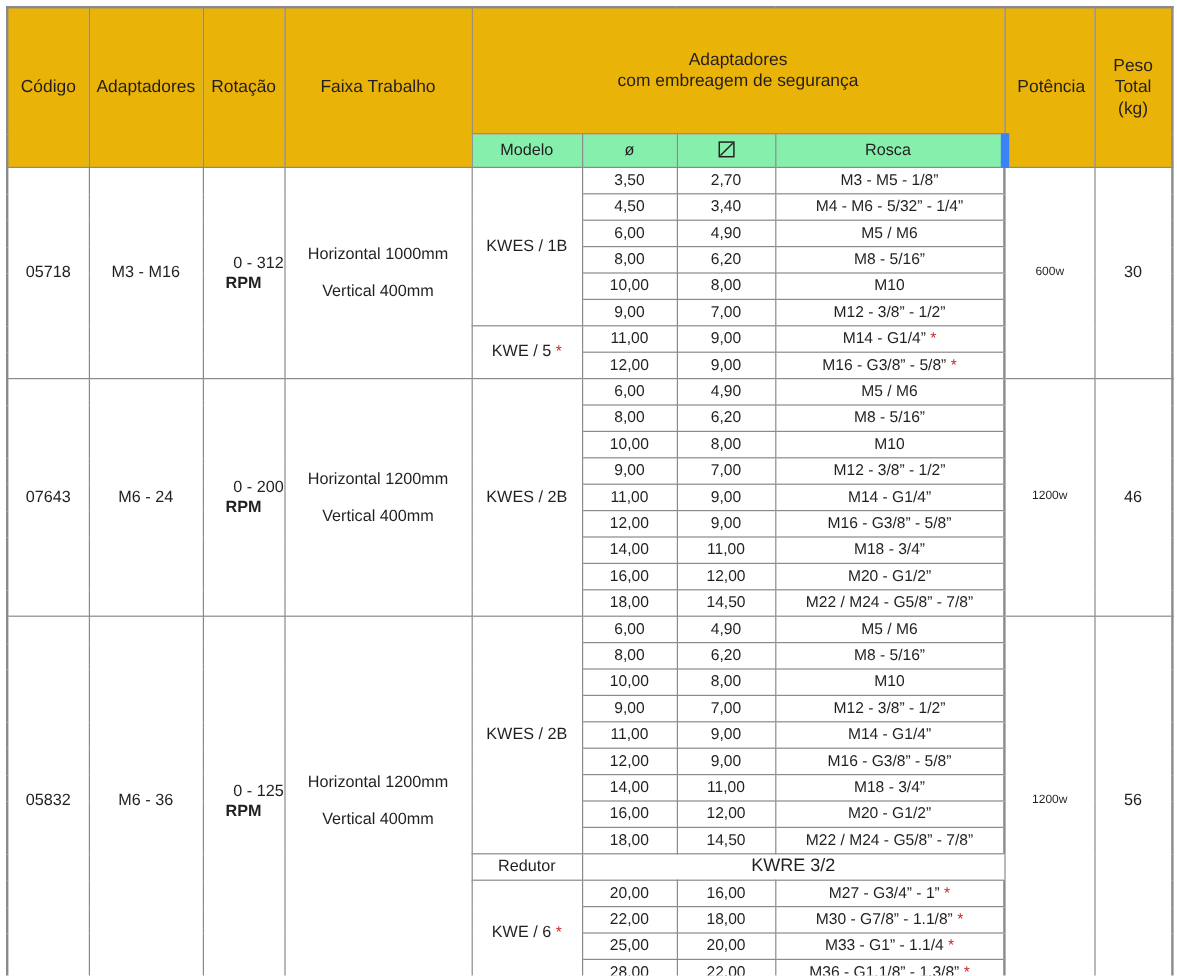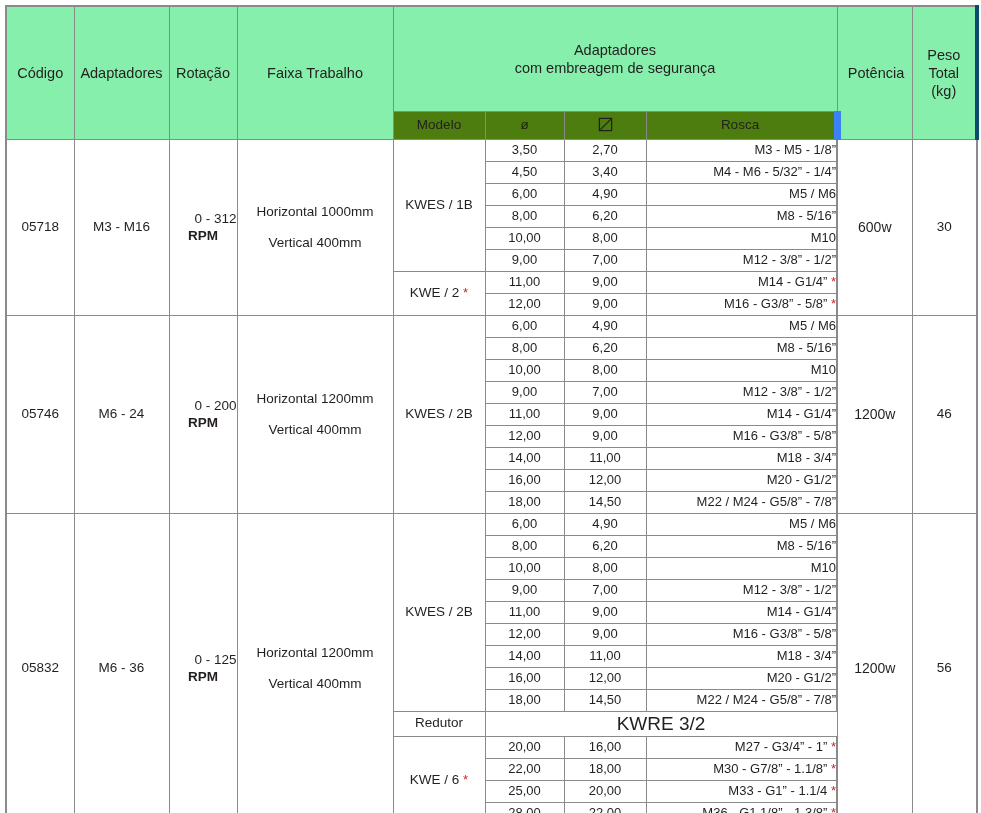--- a/index.html
+++ b/index.html
@@ -31,29 +31,29 @@
     border: 1px solid #8a8a8a;
     text-align: center;
     vertical-align: middle;
     font-weight: normal;
     padding: 0;
     line-height: 1.25;
     color: #231f20;
   }
   
   .hdr-cell {
-    background: #86efac;
+    background: #eab308;
     font-size: 14.5px;
     height: 104px;
     border-bottom: 2px solid #8a8a8a;
     border-right: 2px solid #8a8a8a;
   }
-  .hdr-cell.last { border-right: 4px solid #0c4a6e; }
+  .hdr-cell.last { border-right: 1px solid #0c4a6e; }
   .sub-hdr {
-    background: #4d7c0f;
+    background: #86efac;
     font-size: 13.5px;
     height: 27px;
     border-right: 2px solid #8a8a8a;
     border-bottom: 2px solid #8a8a8a;
   }
   .sub-hdr.inner { border-right: 1px solid #8a8a8a; }
   .sub-hdr.lastsub { border-right: 7px solid #3b82f6; }
 
   .lcol {
     font-size: 13.5px;
@@ -78,37 +78,37 @@
   .modelcell {
     font-size: 13.5px;
     border-left: 2px solid #8a8a8a;
     border-right: 2px solid #8a8a8a;
   }
   .datacell {
     font-size: 13px;
     height: 21px;
   }
   .datacell.dia { }
-  .datacell.rosca { border-right: 2px solid #8a8a8a; text-align: right; }
+  .datacell.rosca { border-right: 2px solid #8a8a8a; }
   .pot {
-    font-size: 14px;
+    font-size: 10px;
     border-right: 1px solid #8a8a8a;
   }
   .peso {
     font-size: 13.5px;
     border-right: 2px solid #8a8a8a;
   }
   .blockend td { border-bottom: 2px solid #8a8a8a; }
 
   .star {
     color: #c8262a;
     font-size: 13px;
   }
   .redutor-val {
-    font-size: 19px;
+    font-size: 15px;
     border-right: 2px solid #8a8a8a;
     height: 21px;
   }
   .sq-icon {
     display: inline-block;
     width: 15px;
     height: 15px;
     vertical-align: -2px;
   }
 </style>
@@ -196,32 +196,32 @@
           <td class="datacell dia">10,00</td>
           <td class="datacell dia">8,00</td>
           <td class="datacell rosca"><span>M10</span></td>
         </tr>
         <tr>
           <td class="datacell dia">9,00</td>
           <td class="datacell dia">7,00</td>
           <td class="datacell rosca"><span>M12 - 3/8” - 1/2”</span></td>
         </tr>
         <tr>
-          <td class="modelcell" rowspan="2"><span>KWE / 2</span> <span class="star">*</span></td>
+          <td class="modelcell" rowspan="2"><span>KWE / 5</span> <span class="star">*</span></td>
           <td class="datacell dia">11,00</td>
           <td class="datacell dia">9,00</td>
           <td class="datacell rosca"><span>M14 - G1/4”</span> <span class="star">*</span></td>
         </tr>
         <tr class="blockend">
           <td class="datacell dia">12,00</td>
           <td class="datacell dia">9,00</td>
           <td class="datacell rosca"><span>M16 - G3/8” - 5/8”</span> <span class="star">*</span></td>
         </tr>
         <tr>
-          <td class="lcol" rowspan="9"><span>05746</span></td>
+          <td class="lcol" rowspan="9"><span>07643</span></td>
           <td class="lcol-mid" rowspan="9"><span>M6 - 24</span></td>
           <td class="lcol-mid rot" rowspan="9">
             <span class="l1">0 - 200</span>
             <span class="l2">RPM</span>
           </td>
           <td class="faixa" rowspan="9">
             <span class="l1">Horizontal 1200mm</span>
             <span class="l2">Vertical 400mm</span>
           </td>
           <td class="modelcell" rowspan="9"><span>KWES / 2B</span></td>

